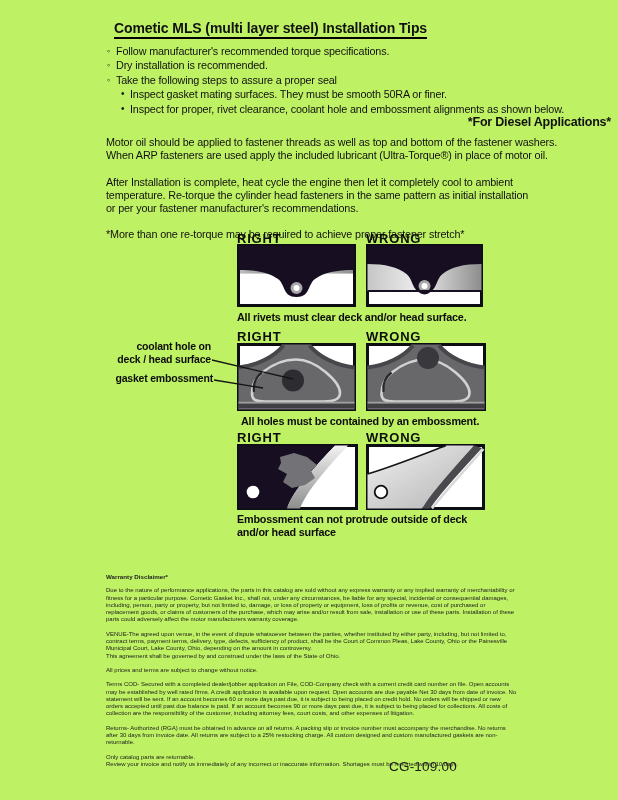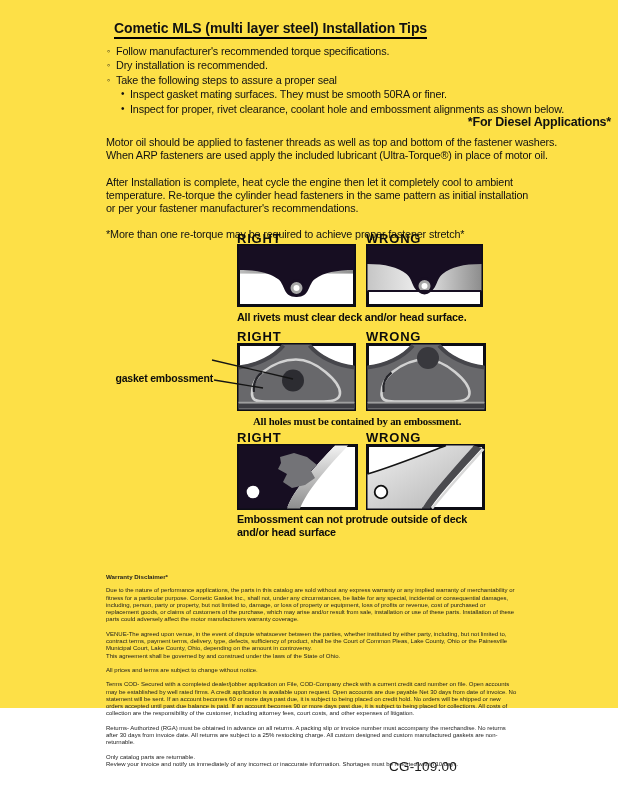--- a/index.html
+++ b/index.html
@@ -1,17 +1,17 @@
 <!DOCTYPE html>
 <html><head>
 <meta charset="utf-8">
 <style>
   html,body{margin:0;padding:0;background:#fff;}
   body{width:618px;height:800px;overflow:hidden;font-family:"Liberation Sans",sans-serif;color:#111;}
-  .page{position:relative;width:618px;height:708px;background:#fde047;}
+  .page{position:relative;width:618px;height:800px;background:#bef264;}
   .abs{position:absolute;}
 
   .title{left:114px;top:20px;font-size:14px;font-weight:bold;letter-spacing:-0.1px;
          border-bottom:2px solid #000;padding-bottom:1px;display:inline-block;}
 
   .bullets{left:107px;top:44px;width:505px;font-size:10.8px;line-height:14.4px;letter-spacing:-0.15px;}
   .bullet-row{display:flex;align-items:flex-start;}
   .bullet-glyph{width:9px;flex:0 0 9px;font-size:9px;line-height:14.4px;}
   .sub{margin-left:14px;}
   .sub .bullet-glyph{font-size:10px;}
@@ -106,20 +106,22 @@
     <circle cx="58.5" cy="42" r="7.2" fill="#a8a8a8" stroke="#170e22" stroke-width="2.4"></circle>
     <circle cx="58.5" cy="42" r="3" fill="#ffffff"></circle>
     <line x1="1.5" y1="47" x2="115.5" y2="47" stroke="#170e22" stroke-width="2.2"></line>
   </svg>
 
   <div class="abs fig-caption" style="left:237px;top:311px;">All rivets must clear deck and/or head surface.</div>
 
   <div class="abs fig-label" style="left:237px;top:329px;width:119px;">RIGHT</div>
   <div class="abs fig-label" style="left:366px;top:329px;width:120px;">WRONG</div>
 
+  <div class="abs annot" style="left:98px;top:340px;width:113px;">coolant hole on
+deck / head surface</div>
   <div class="abs annot" style="left:98px;top:372px;width:115px;">gasket embossment</div>
 
   <svg class="abs overlay" style="left:205px;top:352px;" width="100" height="42" viewBox="0 0 100 42">
     <line x1="7" y1="8" x2="88" y2="27" stroke="#141414" stroke-width="1.3"></line>
     <line x1="9" y1="28" x2="58" y2="36" stroke="#141414" stroke-width="1.3"></line>
   </svg>
 
   <svg class="abs panel" style="left:237px;top:343px;" width="119" height="68" viewBox="0 0 119 68">
     <rect x="1.5" y="1.5" width="116" height="65" fill="#ffffff" stroke="#0d0d14" stroke-width="3"></rect>
     <path d="M1.5,66.5 V23 C20,21 36,13 45,1.5 L74,1.5 C83,13 99,21 117.5,23 V66.5 Z" fill="#68686b"></path>
@@ -137,21 +139,21 @@
     <path d="M1.5,66.5 V23 C20,21 36.5,13 45.5,1.5 L74.5,1.5 C83.5,13 100,21 118.5,23 V66.5 Z" fill="#68686b"></path>
     <path d="M1.5,24.5 C20,22.5 37.5,14 47,2.5" stroke="#46464b" stroke-width="4" fill="none"></path>
     <path d="M73,2.5 C82.5,14 100,22.5 118.5,24.5" stroke="#46464b" stroke-width="4" fill="none"></path>
     <path d="M15.5,51 C15.5,43 18.5,35 26.5,29 C36.5,21 48.5,16.5 59.5,16.5 C70.5,16.5 79.5,21 89,29 C97.5,36 103.5,44 103.5,50 C103.5,56 97.5,58.5 87.5,58.5 L28.5,58.5 C19.5,58.5 15.5,57 15.5,51 Z" fill="none" stroke="#d2d2d2" stroke-width="2.6"></path>
     <path d="M17.5,49 C16.5,41 19.5,34 25.5,29.5" stroke="#26262b" stroke-width="2.2" fill="none"></path>
     <line x1="1.5" y1="59.5" x2="118.5" y2="59.5" stroke="#9f9f9f" stroke-width="1.5"></line>
     <rect x="1.5" y="61" width="117" height="4" fill="#3e3e43"></rect>
     <circle cx="62" cy="15" r="11" fill="#38383d"></circle>
   </svg>
 
-  <div class="abs fig-caption" style="left:253px;top:415px;font-family:Liberation Serif, serif;">All holes must be contained by an embossment.</div>
+  <div class="abs fig-caption" style="left:241px;top:415px;">All holes must be contained by an embossment.</div>
 
   <div class="abs fig-label" style="left:237px;top:430px;width:121px;">RIGHT</div>
   <div class="abs fig-label" style="left:366px;top:430px;width:119px;">WRONG</div>
 
   <svg class="abs panel" style="left:237px;top:444px;" width="121" height="66" viewBox="0 0 121 66">
     <defs>
       <linearGradient id="g3" x1="0" y1="0" x2="0" y2="1">
         <stop offset="0" stop-color="#f2f2f2"></stop>
           <stop offset="1" stop-color="#8e8e8e"></stop>
       </linearGradient>

